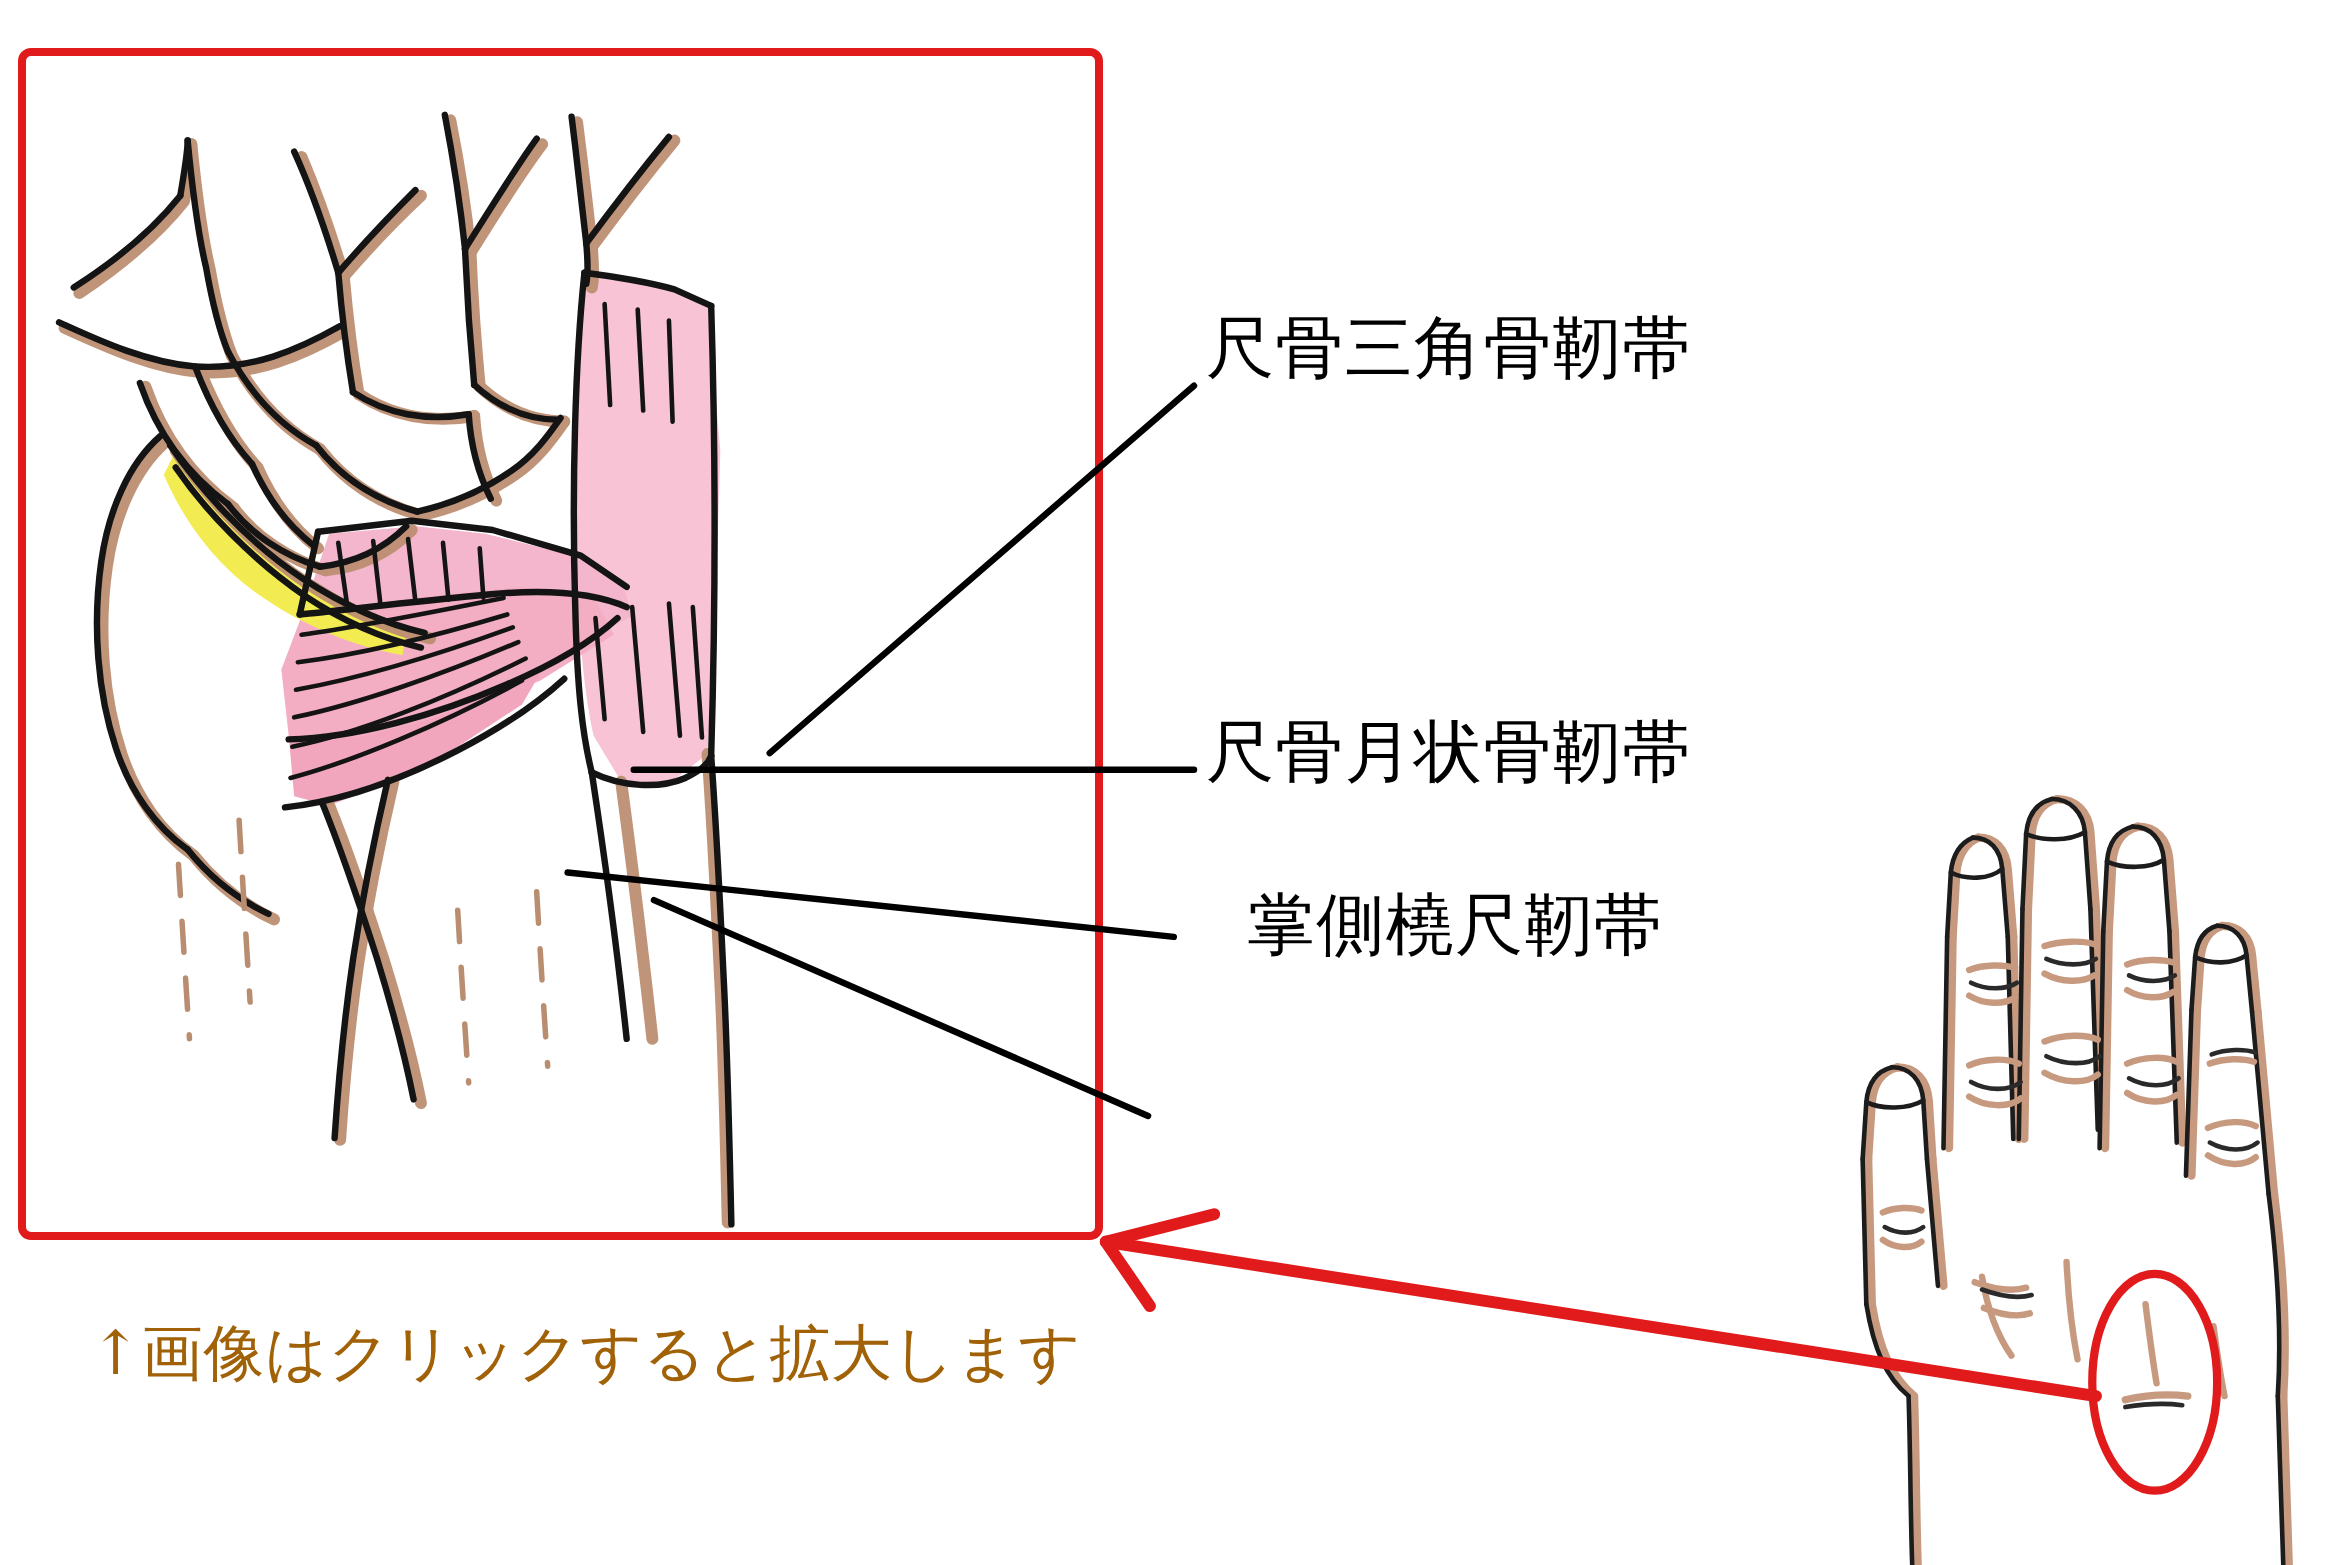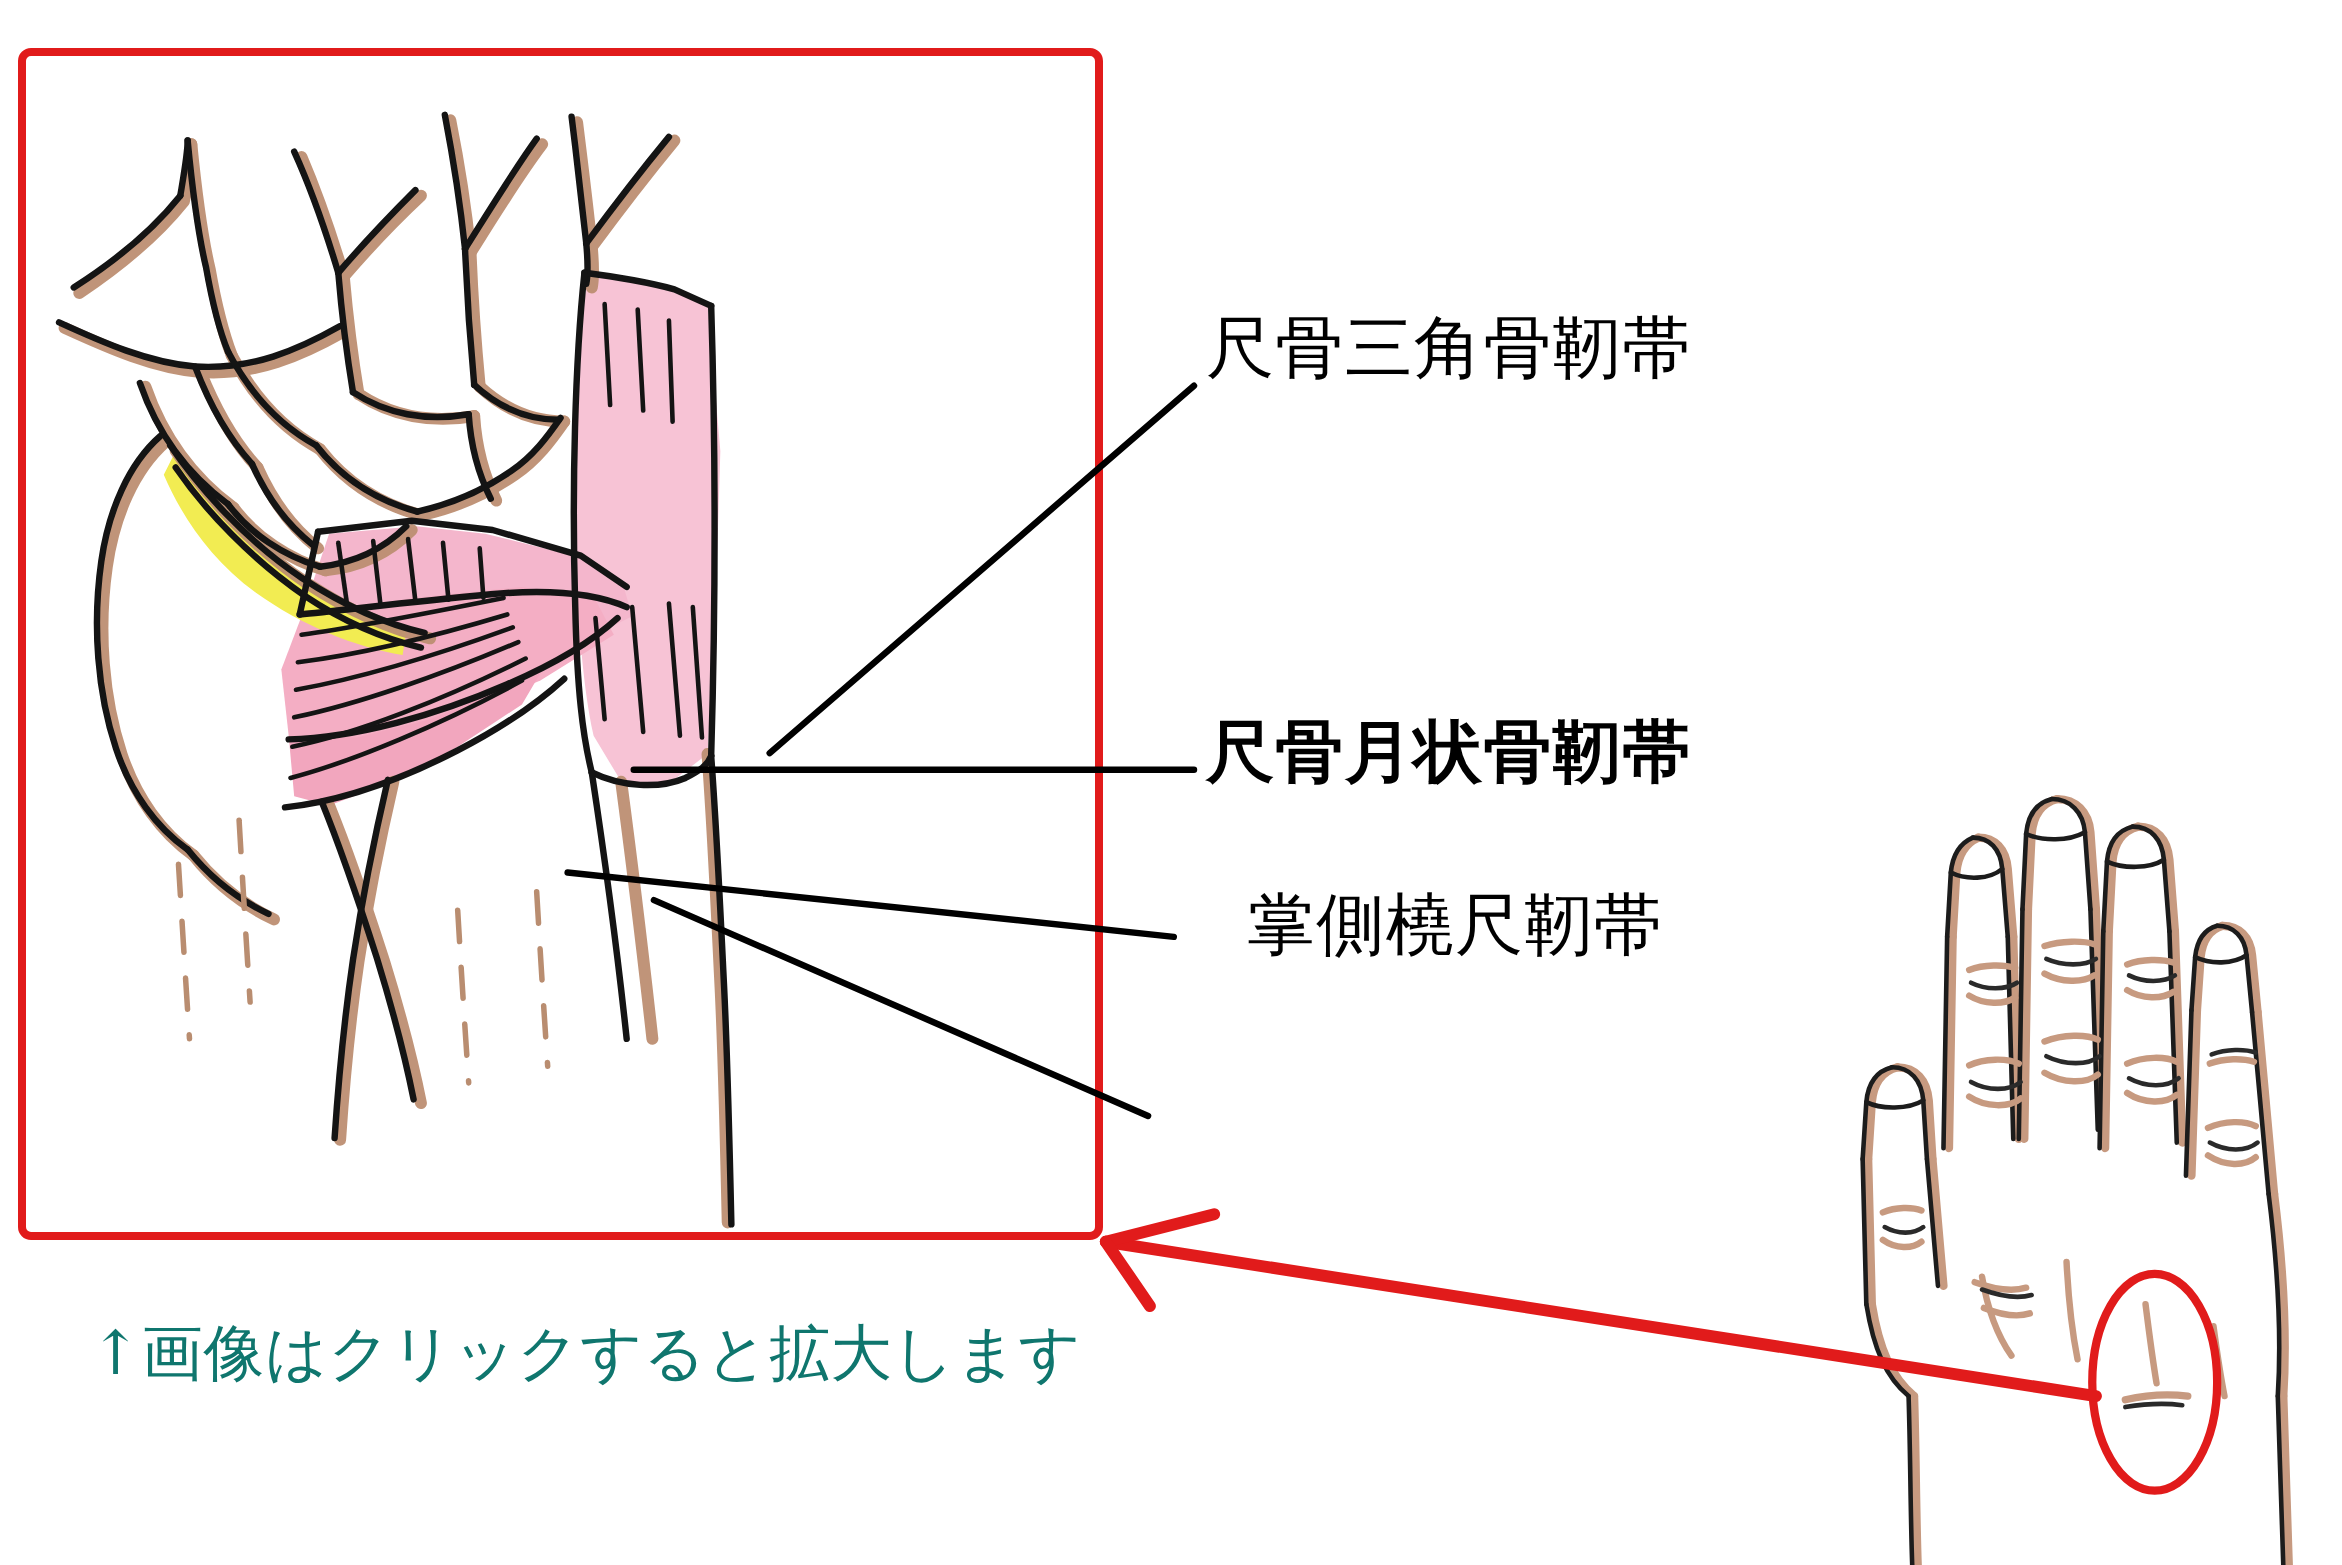--- a/index.html
+++ b/index.html
@@ -17,32 +17,32 @@
   }
   #figure-svg{position:absolute;left:0;top:0;width:1104px;height:1240px;}
 
   
   .lbl{
     position:absolute;white-space:nowrap;color:#000;
     font-family:"DejaVu Serif","Liberation Serif",serif;
     font-weight:400;letter-spacing:.02em;
   }
   #label-1{left:1206px;top:303px;font-size:68px;}
-  #label-2{left:1206px;top:707px;font-size:68px;font-weight:bold;}
+  #label-2{left:1206px;top:707px;font-size:68px;}
   #label-3{left:1247px;top:880px;font-size:68px;}
   #label-4{left:1159px;top:1051px;font-size:68px;}
 
   
   #overlay{position:absolute;left:0;top:0;width:2343px;height:1566px;pointer-events:none;}
 
   
   #caption{
     position:absolute;left:90px;top:1313px;
     font-family:"DejaVu Serif","Liberation Serif",serif;
-    font-size:61px;color:#0f766e;white-space:nowrap;letter-spacing:.01em;
+    font-size:61px;color:#a16207;white-space:nowrap;letter-spacing:.01em;
   }
 </style>
 </head>
 <body>
 
 <div id="stage">
 
   <div id="figure-box">
     <svg id="figure-svg" viewBox="0 0 1202 1350">
       <defs>

